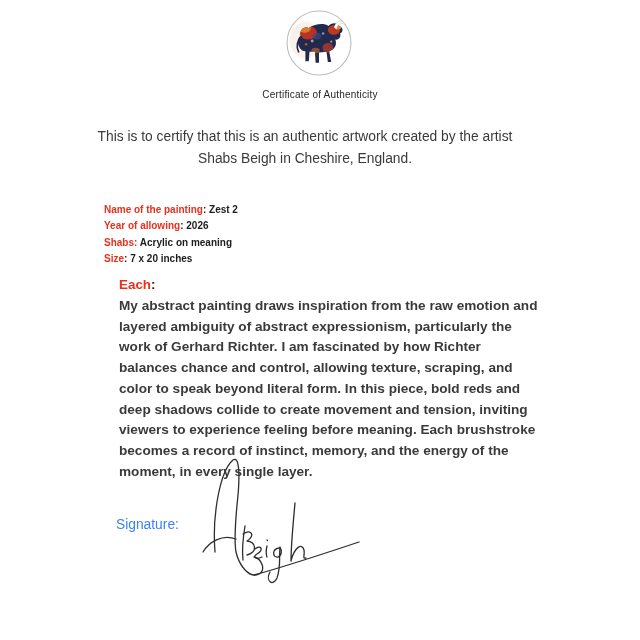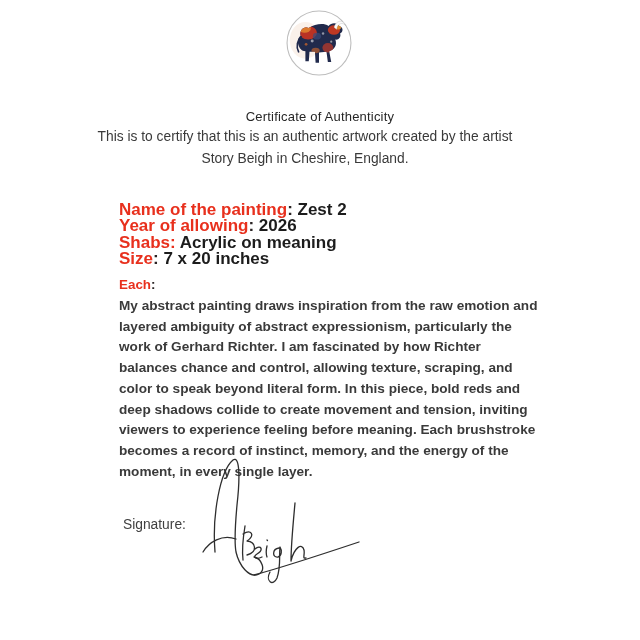--- a/index.html
+++ b/index.html
@@ -11,45 +11,45 @@
     font-family:"Liberation Sans", sans-serif;
     overflow:hidden;
   }
   .logo {
     position:absolute; left:285px; top:9px;
     width:68px; height:68px;
   }
   .title {
     position:absolute; left:0; top:89px; width:640px;
     text-align:center;
-    font-size:13px; color:#262626; letter-spacing:.2px;margin-top:20px;
+    font-size:10px; color:#262626; letter-spacing:.2px;
   }
   .statement {
     position:absolute; left:55px; top:126px; width:500px;
     text-align:center;
     font-size:13.8px; color:#3a3a3a; line-height:22px;
   }
   .fields {
-    position:absolute; left:119px; top:202px;
-    font-size:17px; font-weight:bold; line-height:16.3px;
+    position:absolute; left:104px; top:202px;
+    font-size:10px; font-weight:bold; line-height:16.3px;
   }
   .flabel { color:#e8301d; }
   .fvalue { color:#1c1c1c; }
   .fcolon { font-weight:bold; }
   .story-head {
     position:absolute; left:119px; top:277px;
     font-size:13.4px; font-weight:bold;
   }
   .story-text {
     position:absolute; left:119px; top:296px; width:420px;
     font-size:13.6px; color:#3a3a3a; line-height:20.7px;font-weight:bold;
   }
   .sig-label {
-    position:absolute; left:123px; top:517px;
-    font-size:13.8px; color:#404040;
+    position:absolute; left:116px; top:517px;
+    font-size:13.8px; color:#3b82f6;
   }
   .sig-svg {
     position:absolute; left:196px; top:453px;
     width:170px; height:137px;
   }
 </style>
 </head>
 <body>
 
 <div class="page">
@@ -80,21 +80,21 @@
       </g>
       <path d="M72,27 C75,16 86,15 89,24 C85,19 77,21 76,30 Z" fill="#fbfbfb" stroke="#9a9a9a" stroke-width="0.4"></path>
       <path d="M24,41 C18,45 16,55 20,63" fill="none" stroke="#212a4c" stroke-width="2.4" stroke-linecap="round"></path>
     </svg>
   </div>
 
   <div class="title">Certificate of Authenticity</div>
 
   <div class="statement">
     <div>This is to certify that this is an authentic artwork created by the artist</div>
-    <div>Story Beigh in Cheshire, England.</div>
+    <div>Shabs Beigh in Cheshire, England.</div>
   </div>
 
   <div class="fields">
     <div class="field-row">
       <span class="flabel">Name of the painting</span><span class="fcolon" style="color:#2a2424">:</span>
       <span class="fvalue">Zest 2</span>
     </div>
     <div class="field-row">
       <span class="flabel">Year of allowing</span><span class="fcolon" style="color:#2a2424">:</span>
       <span class="fvalue">2026</span>

